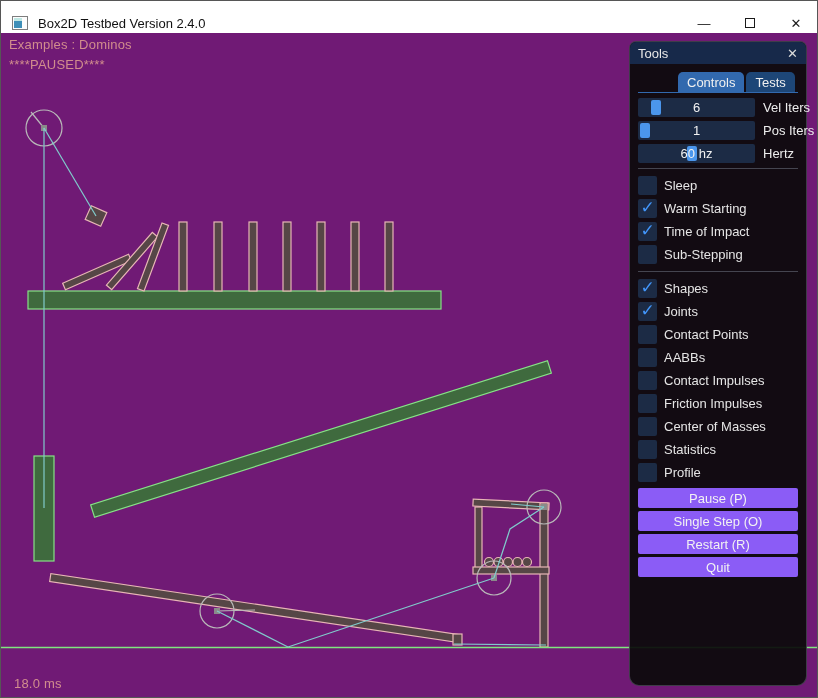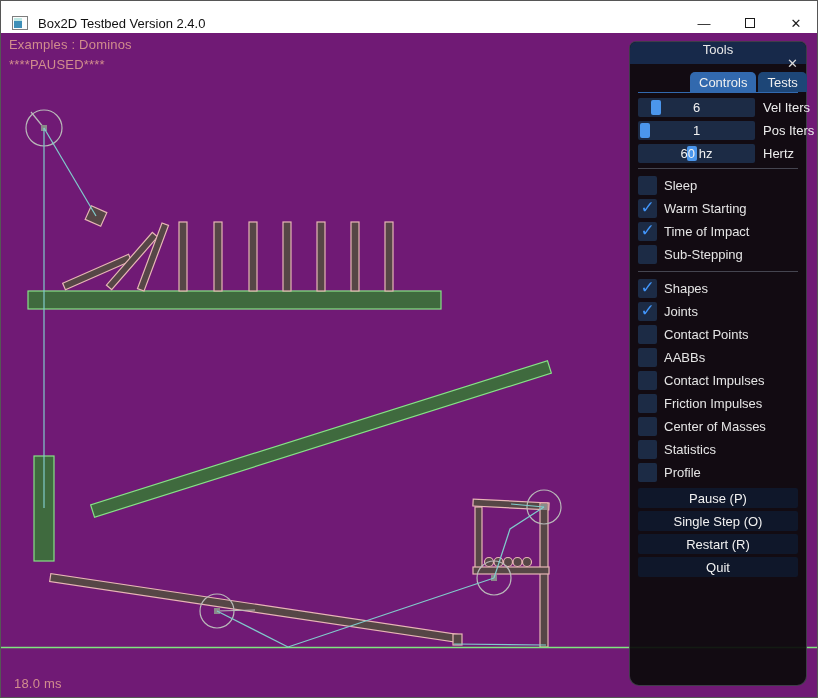--- a/index.html
+++ b/index.html
@@ -34,25 +34,25 @@
   .gline { stroke:#b9b9b9; stroke-width:1.2; fill:none; }
   .jline { stroke:#80cccc; stroke-width:1.2; fill:none; }
   .jsq { fill:#8a8a8a; }
   .ground { stroke:#80e680; stroke-width:1.5; }
 
   
   .tools-panel { position:absolute; left:628px; top:40px; width:178px; height:645px;
                  background:rgba(11,11,11,0.93); border:1px solid rgba(120,120,140,0.45);
                  border-radius:7px 7px 10px 10px; color:#e8e8e8; font-size:13px; }
   .panel-titlebar { height:22px; background:#17294a; border-radius:6px 6px 0 0;
-                    display:flex; align-items:center; padding:0 8px;flex-direction:column; }
+                    display:flex; align-items:center; padding:0 8px; }
   .panel-close { margin-left:auto; color:#dcdcdc; font-size:13px; line-height:1; cursor:default; }
   .panel-body { padding:6px 8px 0 8px; }
 
-  .tabbar { display:flex; gap:2px; margin-left:12px; margin-top:2px;padding-left:40px; }
+  .tabbar { display:flex; gap:2px; margin-left:0; margin-top:2px;padding-left:40px; }
   .tab { height:20px; padding:0 9px; display:flex; align-items:center; border-radius:5px 5px 0 0;
          background:#1d4677; color:#f0f0f0; }
   .tab.on { background:#3269ae; }
   .tab-underline { height:1px; background:#3269ae; margin:0 0 5px 0; }
 
   .slider-row { display:flex; align-items:center; margin-bottom:4px; }
   .slider-track { position:relative; width:117px; height:19px; background:#1c2b45; border-radius:2px;
                   overflow:hidden; flex:none; }
   .grab { position:absolute; top:2px; width:10px; height:15px; background:#4b96ec; border-radius:2px; }
   .sval { position:absolute; left:0; right:0; top:0; height:19px; line-height:19px; text-align:center;
@@ -62,21 +62,21 @@
   .sep { height:1px; background:#454550; margin:5px 0 5px 0; }
 
   .cbrow { display:flex; align-items:center; height:23px; }
   .cbx { width:19px; height:19px; background:#1c2b45; border-radius:2px; flex:none;
          display:flex; align-items:center; justify-content:center; }
   .cbx .tick { display:none; color:#4296fa; font-size:17px; font-weight:bold; line-height:1;
                transform:translateY(-1px); }
   .cbx.on .tick { display:block; }
   .cblabel { margin-left:7px; color:#e5e5e5; }
 
-  .pbtn { width:100%; height:20px; margin-bottom:3px; background:#0f172a; border:none; border-radius:2px;
+  .pbtn { width:100%; height:20px; margin-bottom:3px; background:#8b5cf6; border:none; border-radius:2px;
           color:#f2f2f2; font-size:13px; font-family:inherit; display:block; }
 </style>
 </head>
 <body>
 
 <div class="titlebar">
   <span class="app-icon"></span>
   <span class="app-title">Box2D Testbed Version 2.4.0</span>
   <div class="win-controls">
     <span class="win-btn">

